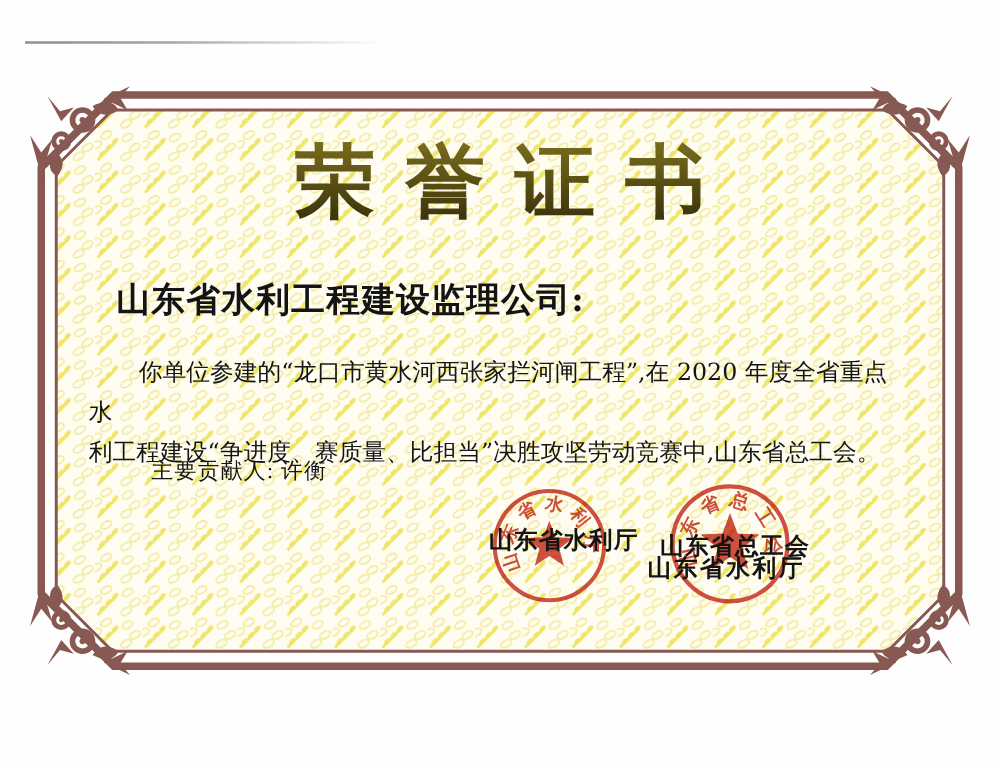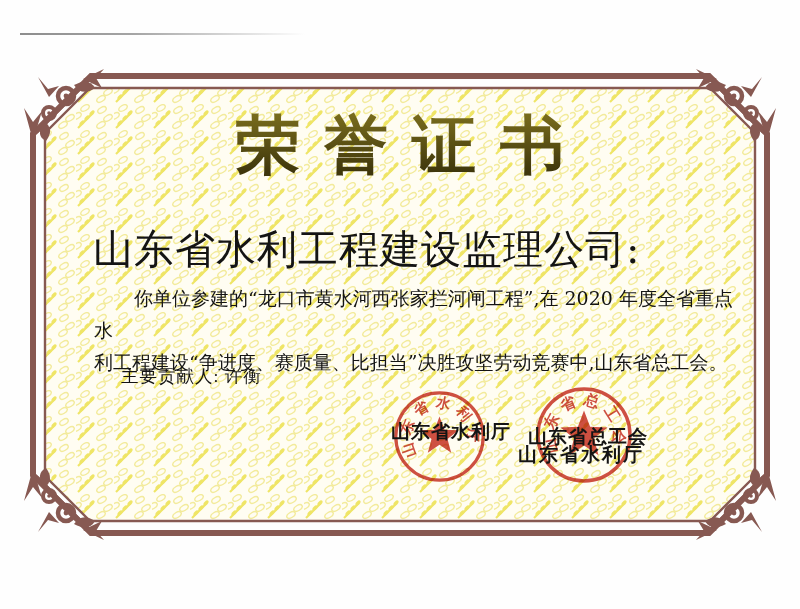--- a/index.html
+++ b/index.html
@@ -35,24 +35,24 @@
     position:absolute;left:0;top:102px;width:800px;text-align:center;
     font-family:"DejaVu Serif","Liberation Serif",serif;
     font-size:64px;font-weight:bold;letter-spacing:24px;text-indent:24px;
     color:var(--title-gold-dark);
     background:linear-gradient(180deg,var(--title-gold-light) 10%,var(--title-gold-dark) 80%);
     -webkit-background-clip:text;background-clip:text;-webkit-text-fill-color:transparent;
   }
   .addressee{
     position:absolute;left:93px;top:222px;
     font-family:"DejaVu Serif","Liberation Serif",serif;
-    font-size:40px;font-weight:normal;letter-spacing:1px;color:var(--ink);
+    font-size:27px;font-weight:bold;letter-spacing:1px;color:var(--ink);
   }
   .body-text{
-    position:absolute;left:94px;top:282px;width:640px;
+    position:absolute;left:71px;top:282px;width:640px;
     font-family:"DejaVu Serif","Liberation Serif",serif;
     font-size:19px;line-height:32px;color:var(--ink);
   }
   .body-text .line1{text-indent:40px;}
   .contributor{
     position:absolute;left:121px;top:364px;
     font-family:Liberation Serif, serif;
     font-size:17.5px;letter-spacing:1px;color:var(--ink);
   }
   .seal{position:absolute;opacity:.88;mix-blend-mode:multiply;}

